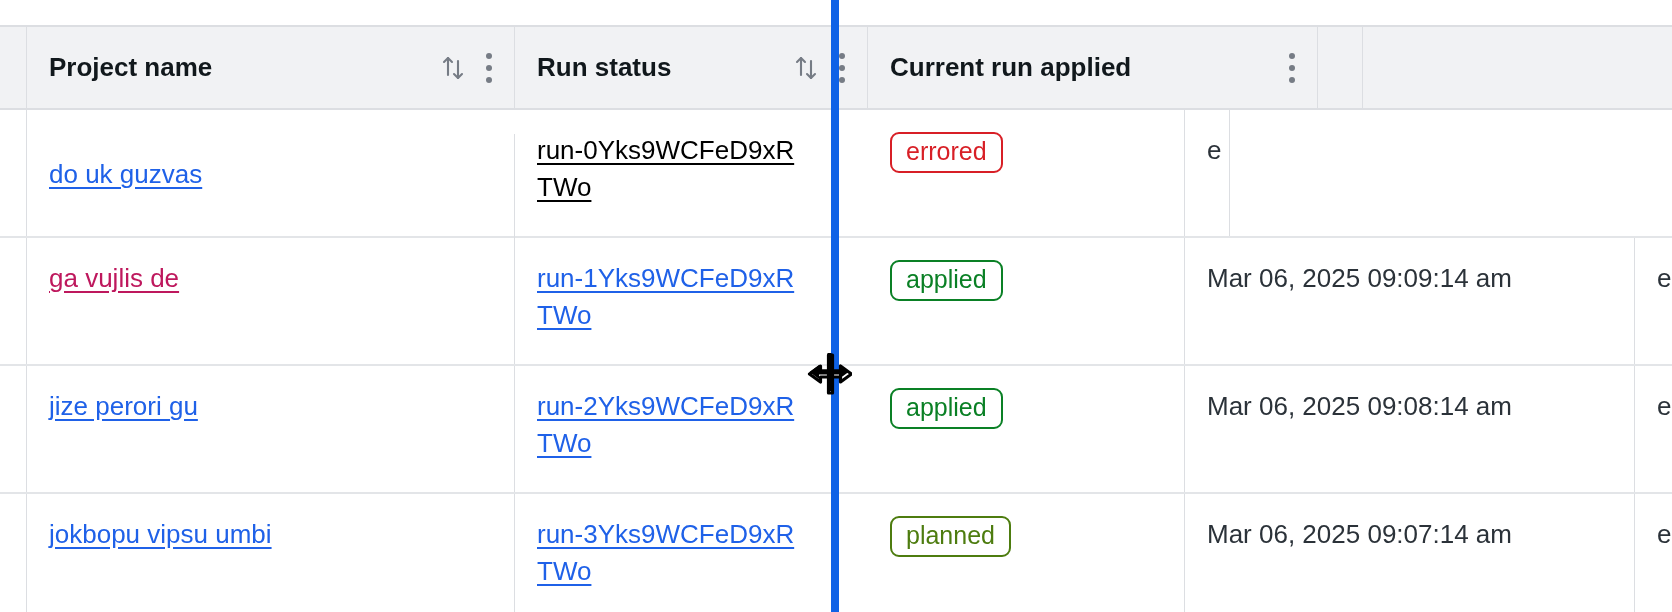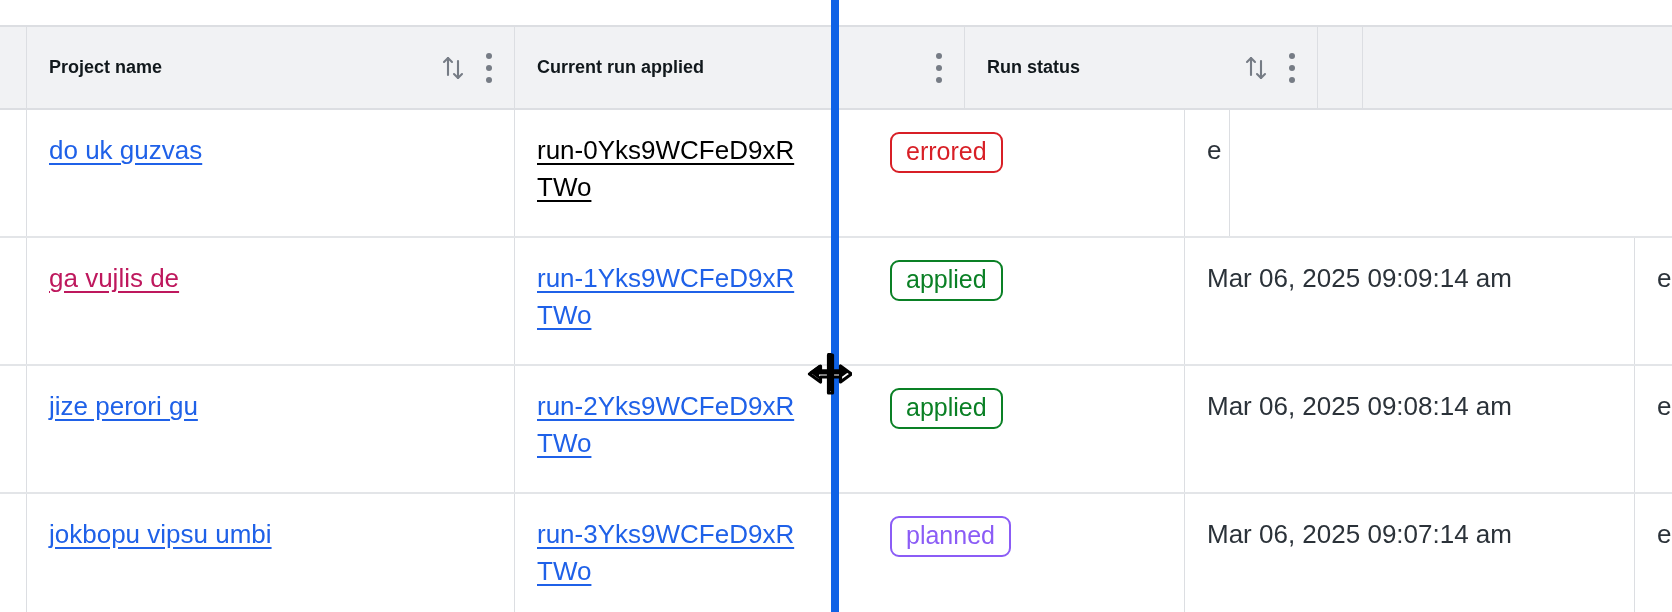--- a/index.html
+++ b/index.html
@@ -13,21 +13,21 @@
 
   .table { position: absolute; left: 0; top: 25px; width: 1672px; }
 
   
   .thead { display: flex; height: 85px; background: #f1f2f4;
            border-top: 2px solid #dcdee2; border-bottom: 2px solid #dcdee2; }
   .th { display: flex; align-items: center; height: 100%;
         border-right: 1px solid #dcdee2; padding: 0 22px;
         position: relative; }
   .th.gutter { padding: 0; border-right: 1px solid #dcdee2; }
-  .th-label { font-size: 18px; font-weight: 700; color: #11181c;
+  .th-label { font-size: 26px; font-weight: 700; color: #11181c;
               white-space: nowrap; overflow: hidden; }
   .th-actions { display: flex; align-items: center; gap: 20px; margin-left: auto; padding-left: 24px; }
 
   .sort-icon { width: 26px; height: 30px; display: block; }
   .kebab { width: 6px; height: 30px; display: flex; flex-direction: column;
            justify-content: space-between; align-items: center; }
   .kebab i { width: 6px; height: 6px; border-radius: 50%; background: #767c85; display: block; }
 
   
   .tbody { }
@@ -80,60 +80,60 @@
           </span>
           <span class="kebab">
               <i></i>
               <i></i>
               <i></i>
             </span>
         </span>
       </div>
 
 
-      <div class="th" style="width: 450px; flex: 0 0 450px;">
-        <span class="th-label">Current run applied</span>
-        <span class="th-actions">
-          <span class="kebab">
-              <i></i>
-              <i></i>
-              <i></i>
-            </span>
-        </span>
-      </div>
-
       <div class="th" style="width: 353px; flex: 0 0 353px;">
         <span class="th-label">Run status</span>
         <span class="th-actions">
           <span>
             <svg class="sort-icon" viewBox="0 0 26 30" fill="none" stroke="#767c85" stroke-width="2.1" stroke-linecap="round" stroke-linejoin="round">
               <path d="M8 22 V5"></path>
                 <path d="M4 9 L8 5 L12 9"></path>
               <path d="M18 8 V25"></path>
                 <path d="M14 21 L18 25 L22 21"></path>
             </svg>
           </span>
           <span class="kebab">
               <i></i>
               <i></i>
               <i></i>
             </span>
         </span>
       </div>
 
+      <div class="th" style="width: 450px; flex: 0 0 450px;">
+        <span class="th-label">Current run applied</span>
+        <span class="th-actions">
+          <span class="kebab">
+              <i></i>
+              <i></i>
+              <i></i>
+            </span>
+        </span>
+      </div>
+
       <div class="th" style="width: 37px; flex: 0 0 37px;">
         <span class="th-label">V</span>
       </div>
     </div>
 
     <div class="tbody">
 
       <div class="tr">
         <div class="td gutter" style="width: 27px; flex: 0 0 27px;"></div>
-        <div class="td" style="width: 488px; flex: 0 0 488px;">
+        <div class="td" style="width: 488px; flex: 0 0 488px; margin-top: 24px;">
           <span class="link name" style="color: rgb(31, 97, 232);">do uk guzvas</span>
         </div>
         <div class="td" style="width: 317px; flex: 0 0 317px;">
           <span class="link" style="color: #000000;">run-0Yks9WCFeD9xRTWo</span>
         </div>
         <div class="td" style="width: 353px; flex: 0 0 353px;">
           <span class="badge errored" style="color: rgb(216, 31, 38);">errored</span>
         </div>
         <div class="td cell-clip" style="width: 37px; flex: 0 0 37px;">
           <span>e</span>
@@ -180,21 +180,21 @@
 
       <div class="tr">
         <div class="td gutter" style="width: 27px; flex: 0 0 27px;"></div>
         <div class="td" style="width: 488px; flex: 0 0 488px;">
           <span class="link name" style="color: rgb(31, 97, 232);">jokbopu vipsu umbi</span>
         </div>
         <div class="td" style="width: 317px; flex: 0 0 317px;">
           <span class="link" style="color: rgb(31, 97, 232); text-align: center;">run-3Yks9WCFeD9xRTWo</span>
         </div>
         <div class="td" style="width: 353px; flex: 0 0 353px;">
-          <span class="badge planned" style="color: #8b5cf6; text-align: right;">planned</span>
+          <span class="badge planned" style="color: #4d7c0f; text-align: right;">planned</span>
         </div>
         <div class="td" style="width: 450px; flex: 0 0 450px;">
           <span class="cell-date">Mar 06, 2025 09:07:14 am</span>
         </div>
         <div class="td cell-clip" style="width: 37px; flex: 0 0 37px;">
           <span>e</span>
         </div>
       </div>
 
     </div>

